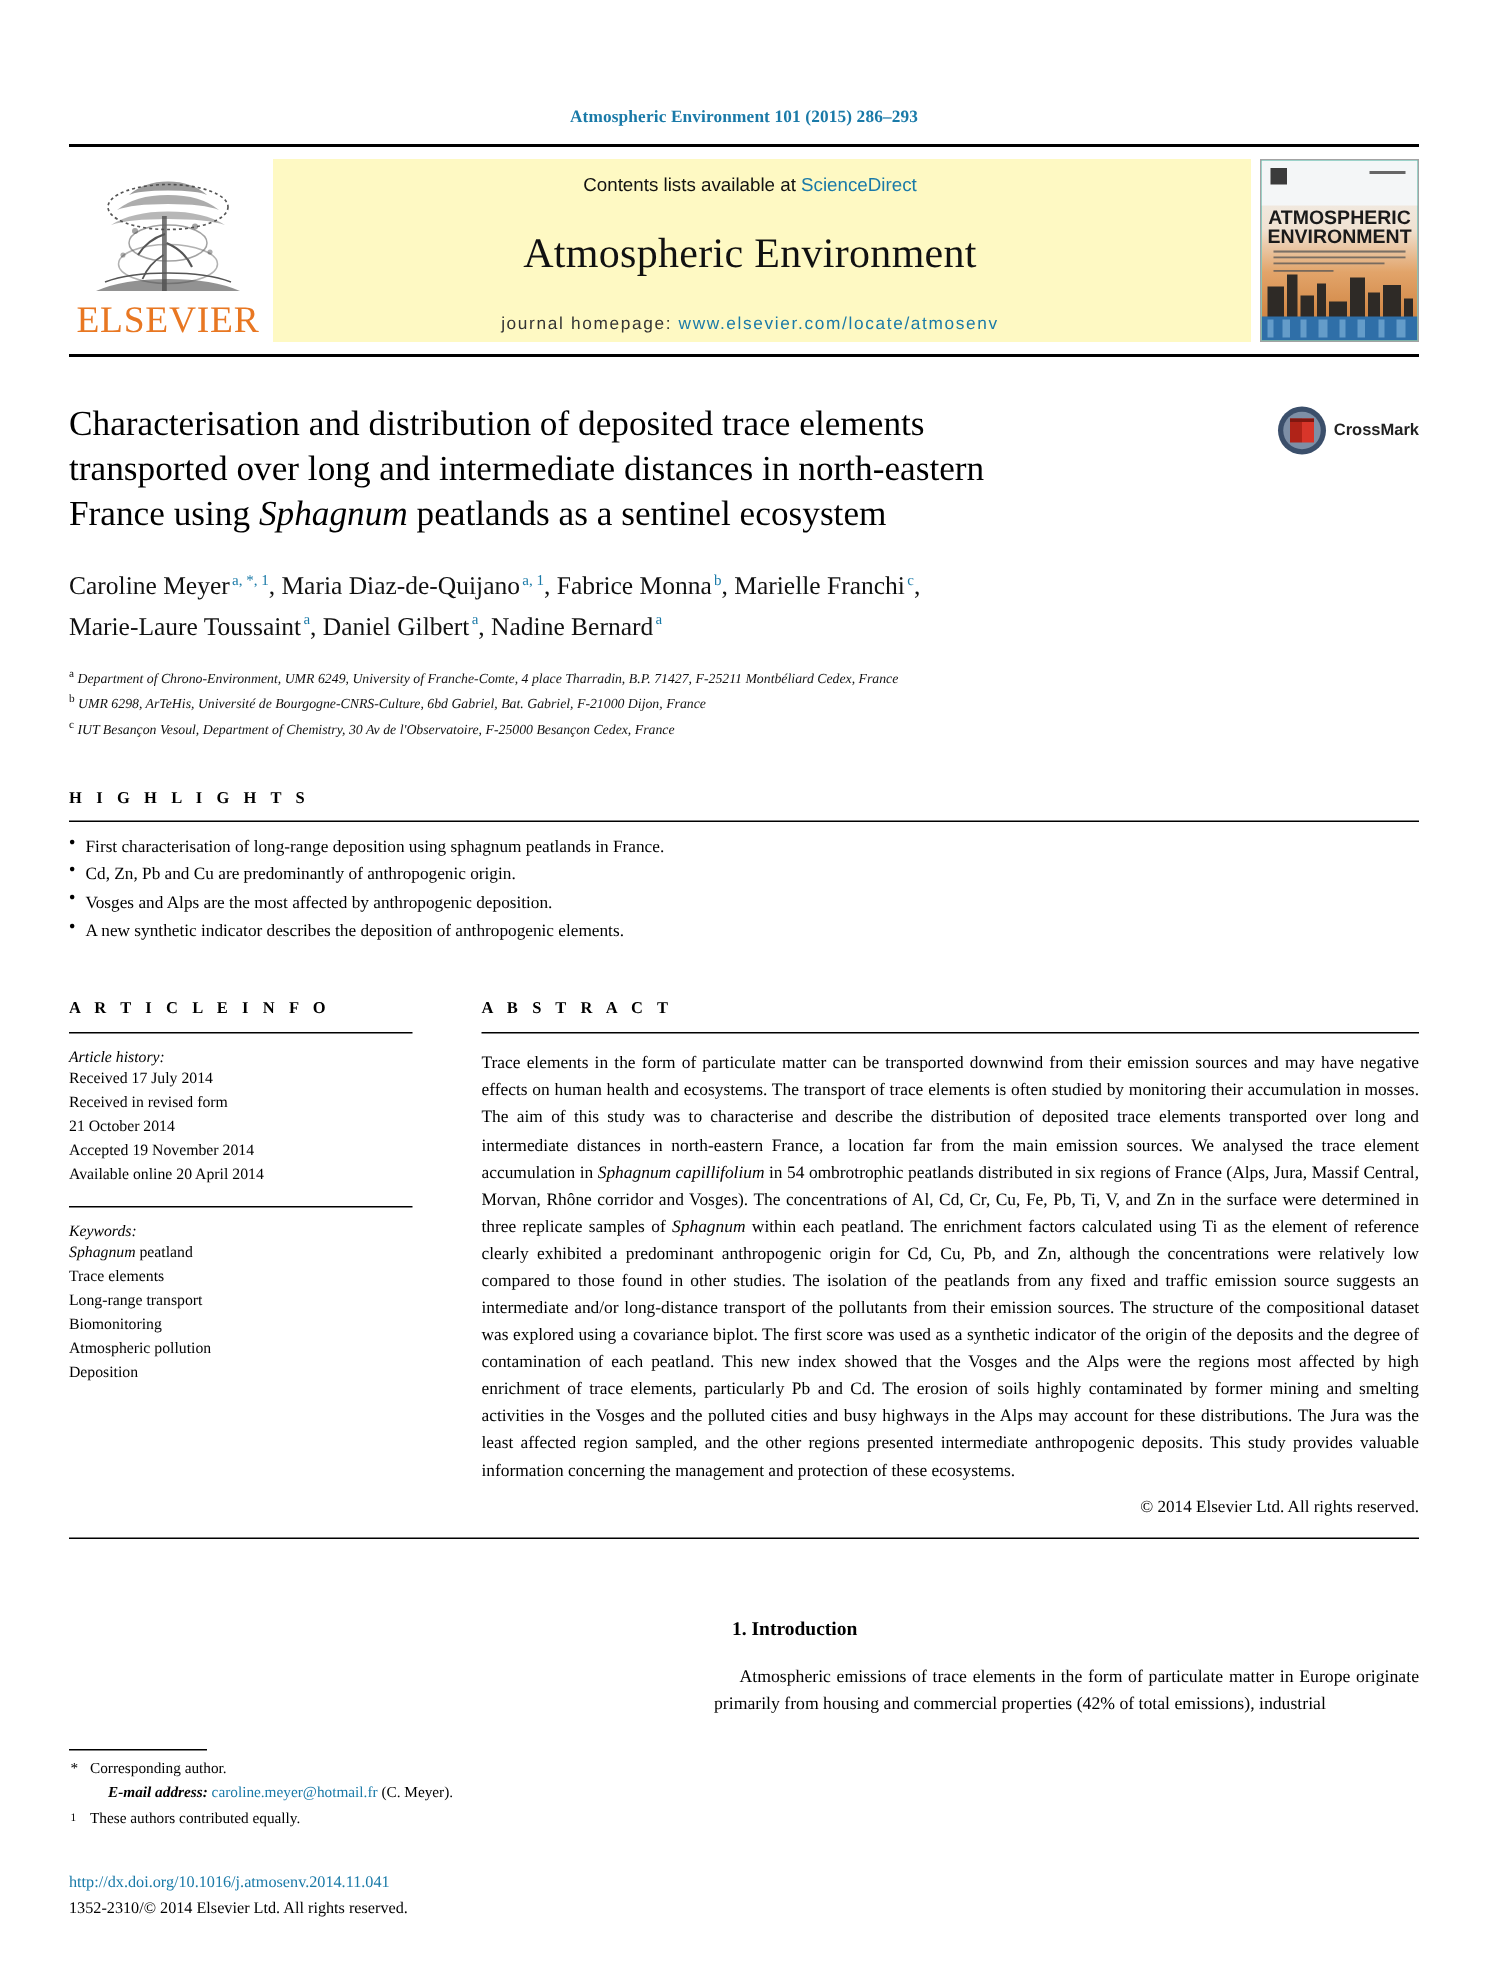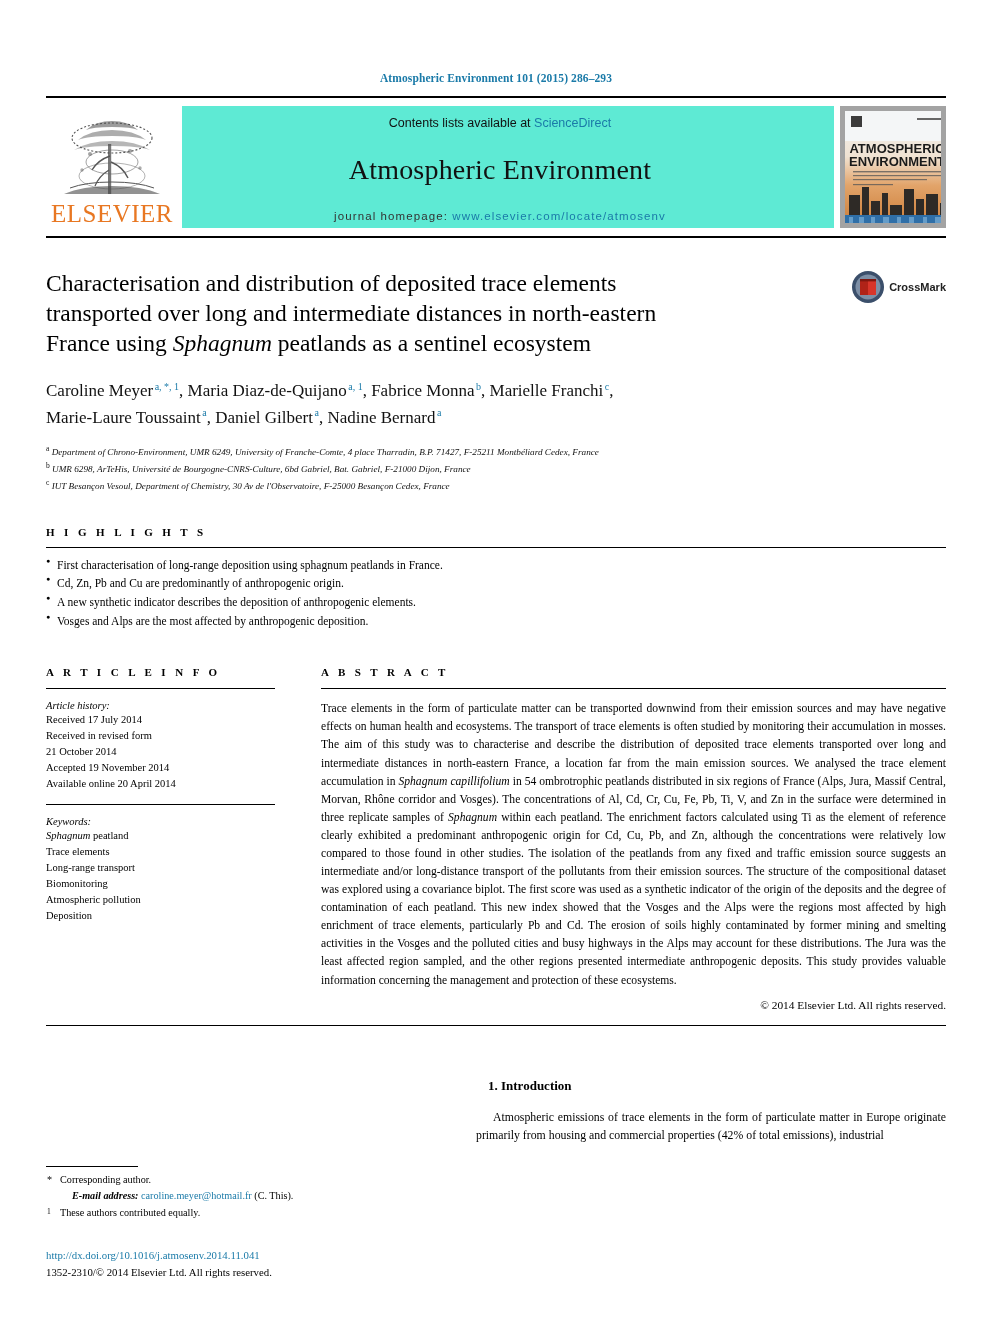--- a/index.html
+++ b/index.html
@@ -56,21 +56,21 @@
   .elsevier-word {
     font-family: "Liberation Serif", serif;
     color: #E87722;
     font-size: 25px;
     letter-spacing: .5px;
     line-height: 1;
     margin-top: 1px;
   }
   .banner-center {
     flex: 1 1 auto;
-    background: #5eead4;
+    background: #fef9c3;
     display: flex;
     flex-direction: column;
     justify-content: space-between;
     align-items: center;
     padding: 10px 16px 10px 0;
     margin-left: 4px;
     gap: 24px;
   }
   .contents-line {
     font-family: "Liberation Sans", sans-serif;
@@ -90,21 +90,21 @@
     font-family: "Liberation Sans", sans-serif;
     font-size: 11.5px;
     letter-spacing: 1.1px;
     color: #333;
   }
   .homepage .url { color: #1a7aa8; }
   .cover-thumb {
     flex: 0 0 106px;
     width: 106px;
     margin-left: 6px;
-    border: 5px solid #a3a3a3;
+    border: 1px solid #a3a3a3;
     box-sizing: border-box;
     position: relative;
     overflow: hidden;
     background: #5eead4;
   }
   .banner-rule-bottom {
     border-bottom: 2.5px solid #000;
     margin: 8px 46px 0 46px;
   }
 
@@ -445,22 +445,22 @@
     <div><sup>b</sup> <span>UMR 6298, ArTeHis, Université de Bourgogne-CNRS-Culture, 6bd Gabriel, Bat. Gabriel, F-21000 Dijon, France</span></div>
     <div><sup>c</sup> <span>IUT Besançon Vesoul, Department of Chemistry, 30 Av de l'Observatoire, F-25000 Besançon Cedex, France</span></div>
   </div>
 
   <div class="highlights">
     <div class="section-head">H I G H L I G H T S</div>
     <div class="hl-rule"></div>
     <ul class="hl-list">
       <li>First characterisation of long-range deposition using sphagnum peatlands in France.</li>
       <li>Cd, Zn, Pb and Cu are predominantly of anthropogenic origin.</li>
+      <li>Vosges and Alps are the most affected by anthropogenic deposition.</li>
       <li>A new synthetic indicator describes the deposition of anthropogenic elements.</li>
-      <li>Vosges and Alps are the most affected by anthropogenic deposition.</li>
     </ul>
   </div>
 
   <div class="info-abstract">
     <div class="col-info">
       <div class="section-head">A R T I C L E  I N F O</div>
       <div class="rule-thin"></div>
       <div class="history-label">Article history:</div>
       <div class="history-lines">
         <div>Received 17 July 2014</div>
@@ -497,21 +497,21 @@
     <div class="bcol-left">
       <div style="margin-top:88px;">
         <div class="footnote-rule"></div>
         <div class="footnotes">
           <div class="fn-row">
             <span class="marker">*</span>
             <span>Corresponding author.</span>
           </div>
           <div class="fn-row">
             <span class="fn-italic">E-mail address:</span>
-            <span class="email-link">caroline.meyer@hotmail.fr</span><span> (C. This).</span>
+            <span class="email-link">caroline.meyer@hotmail.fr</span><span> (C. Meyer).</span>
           </div>
           <div class="fn-row">
             <sup class="marker">1</sup>
             <span>These authors contributed equally.</span>
           </div>
         </div>
         <div class="doi-block">
           <div class="doi-link">http://dx.doi.org/10.1016/j.atmosenv.2014.11.041</div>
           <div>1352-2310/© 2014 Elsevier Ltd. All rights reserved.</div>
         </div>

